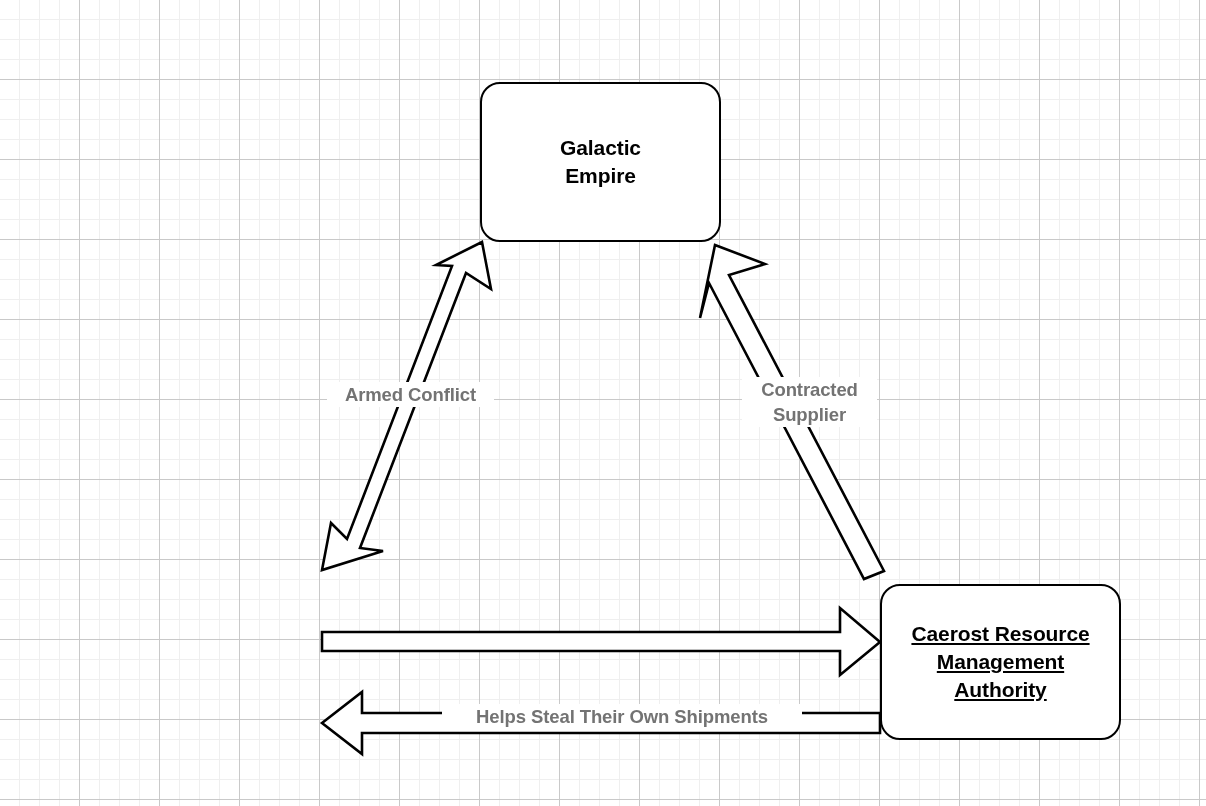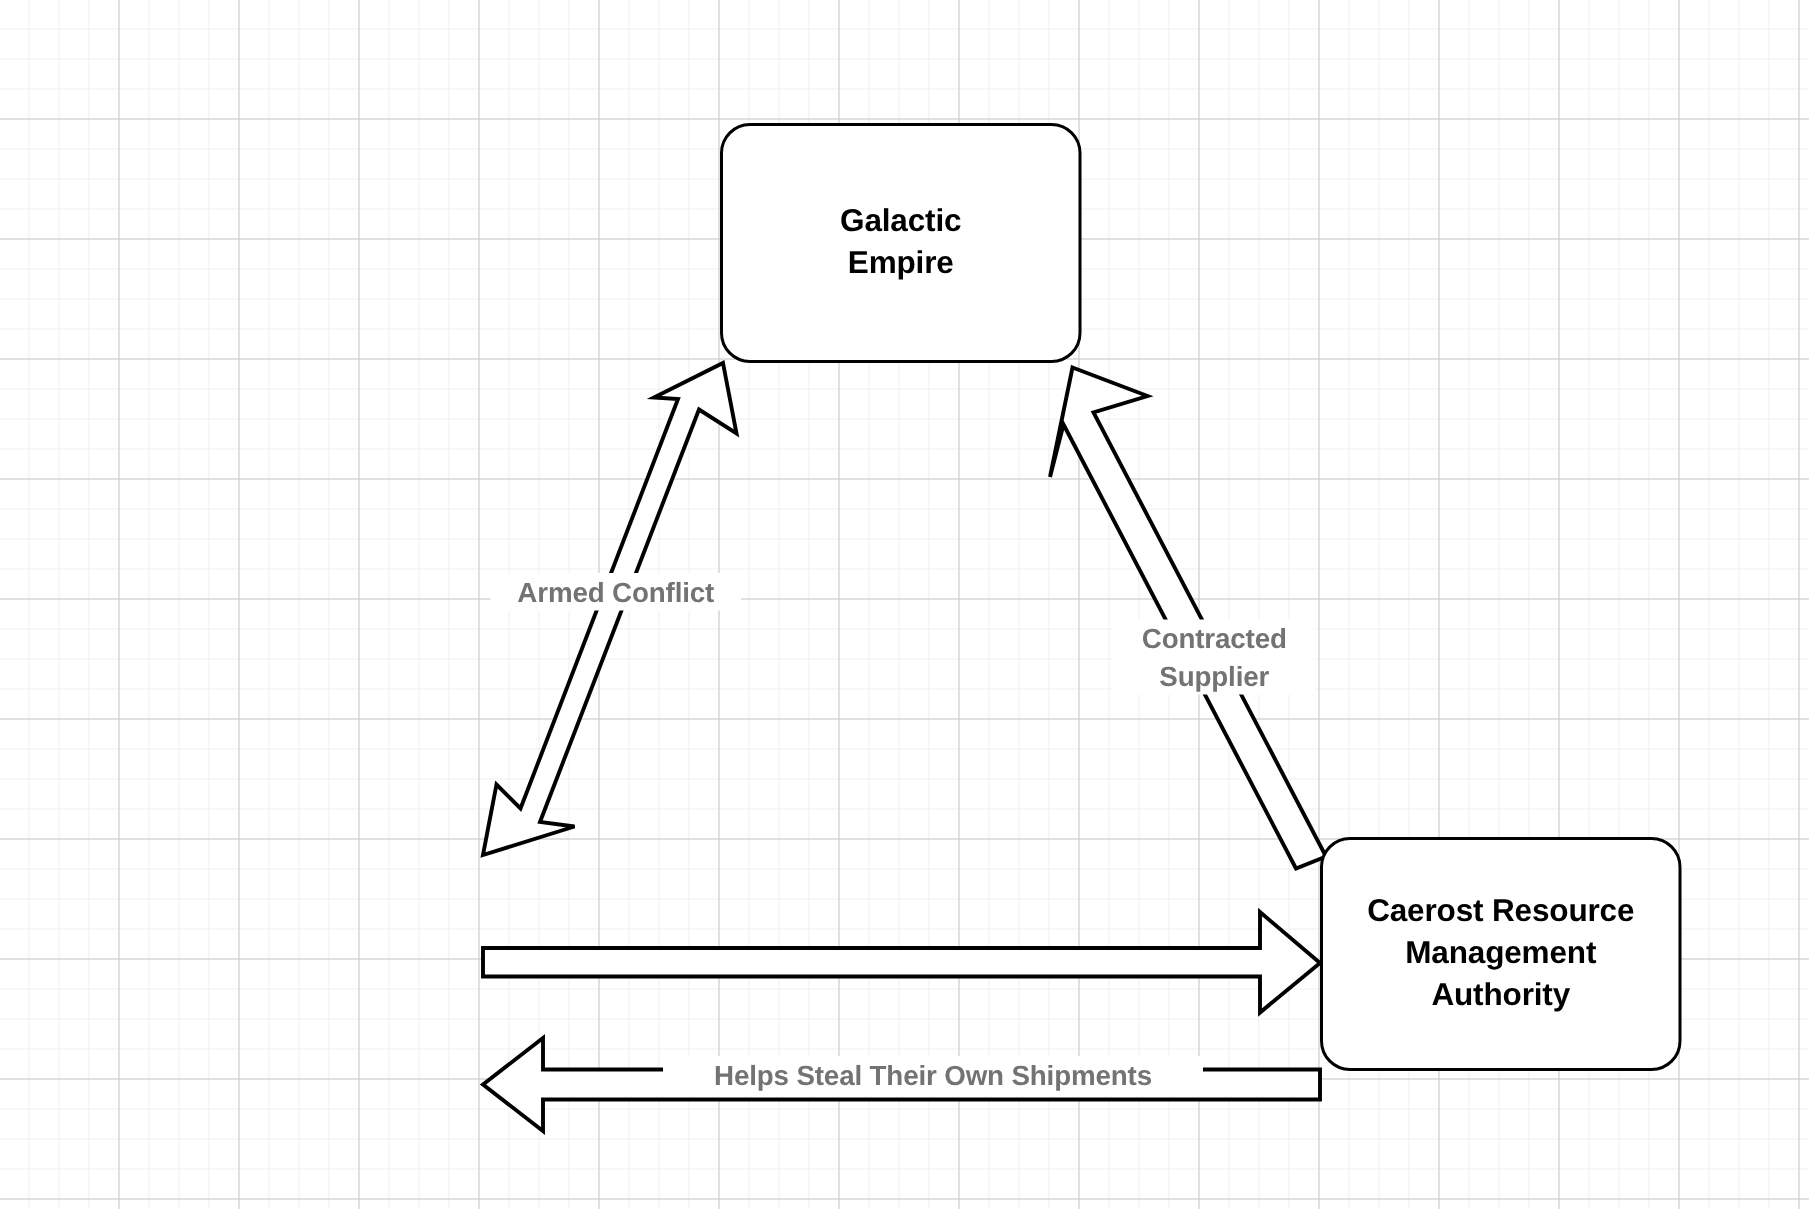--- a/index.html
+++ b/index.html
@@ -56,24 +56,24 @@
     line-height: 25px;
     color: #737373;
     background: #ffffff;
     text-align: center;
     white-space: pre-line;
     padding: 0 2px;
     letter-spacing: -0.1px;
   }
   #n-empire { left: 480px; top: 82px; width: 241px; height: 160px; }
   #n-ashen  { left: 81px;  top: 564px; width: 241px; height: 156px; }
-  #n-crma   { left: 880px; top: 558px; width: 241px; height: 156px; }
+  #n-crma   { left: 880px; top: 584px; width: 241px; height: 156px; text-decoration: underline; }
 
   #lbl-armed      { left: 327px; top: 382px; width: 163px; }
-  #lbl-contracted { left: 742px; top: 377px; width: 131px; margin-top: 36px; }
+  #lbl-contracted { left: 742px; top: 377px; width: 131px; }
   #lbl-provides   { left: 501px; top: 629px; width: 208px; }
   #lbl-helps      { left: 442px; top: 704px; width: 356px; }
 </style>
 </head>
 <body>
 
 <div id="canvas">
 
   <svg id="edges" viewBox="0 0 1206 806" xmlns="http://www.w3.org/2000/svg">
 

